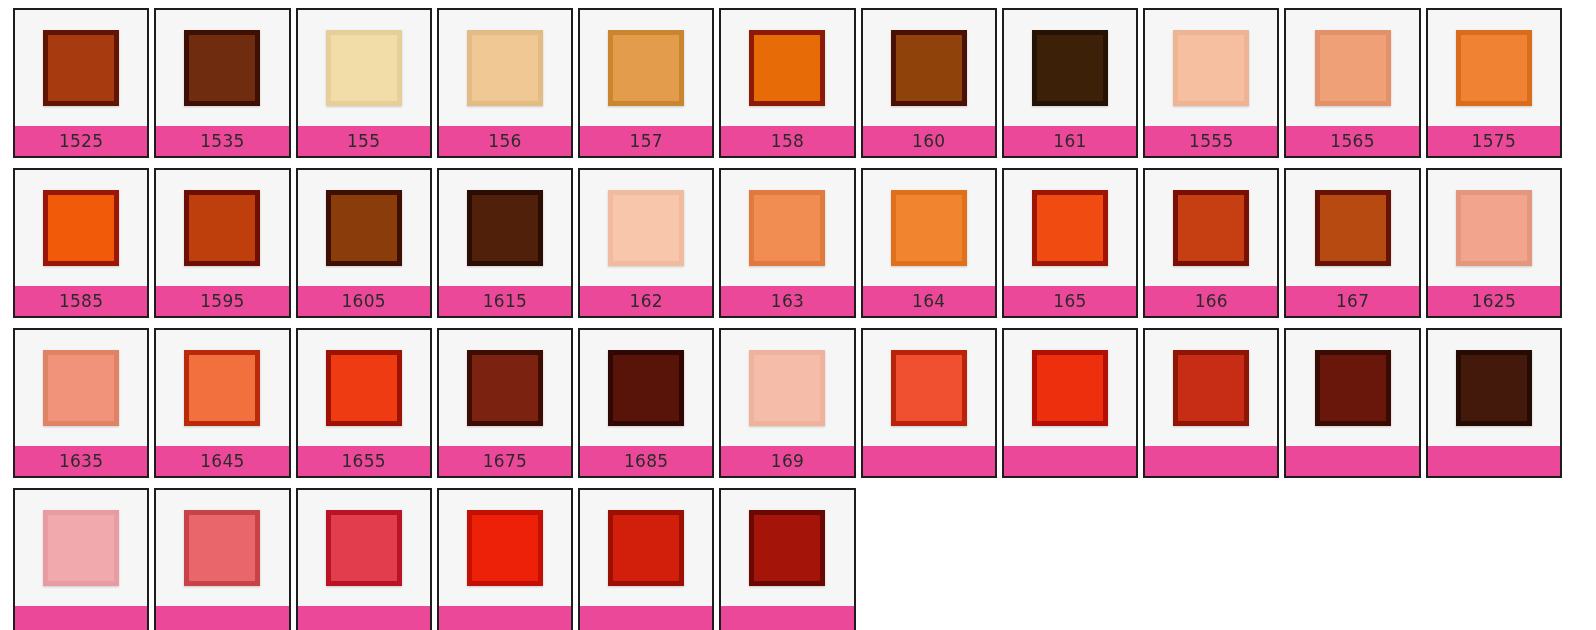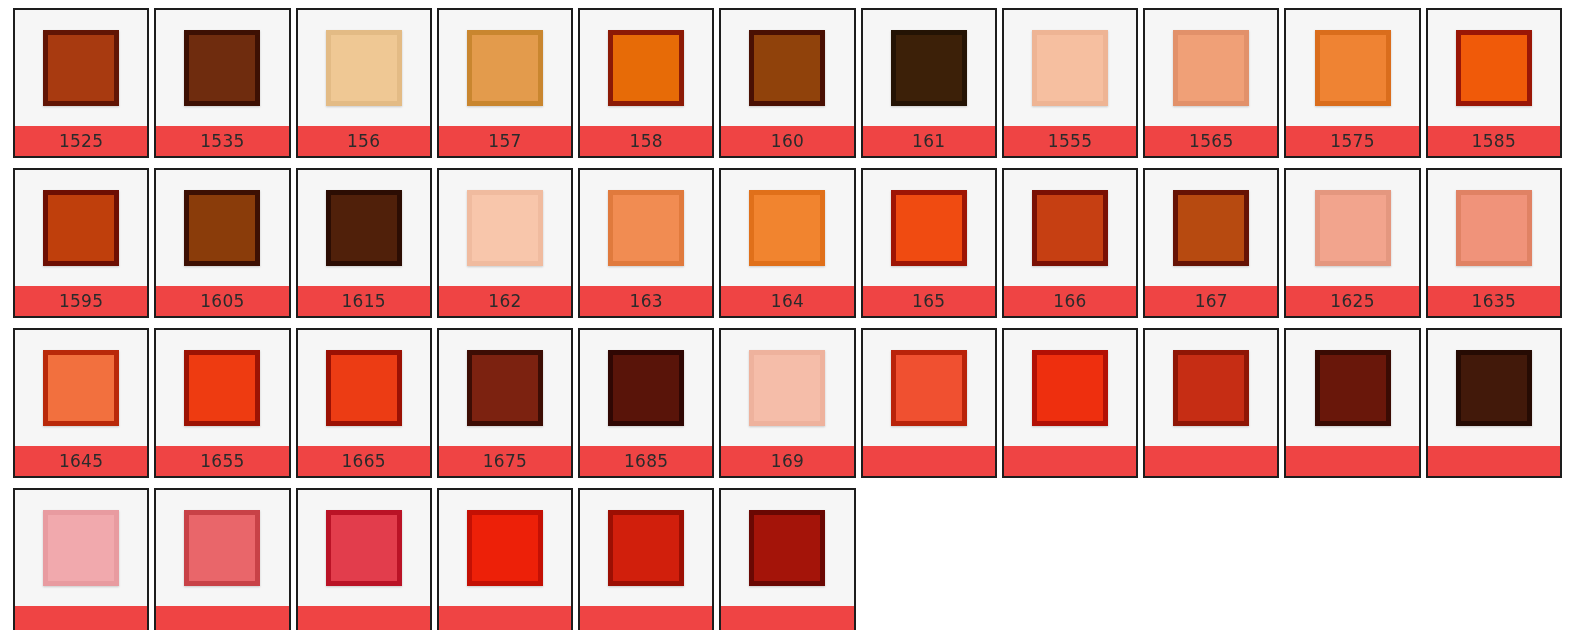--- a/index.html
+++ b/index.html
@@ -52,21 +52,21 @@
     box-shadow: 0 1px 2px rgba(0,0,0,0.18);
   }
   .swatch .inner {
     position: absolute;
     inset: 0;
     width: 100%;
     height: 100%;
   }
   .label-bar {
     flex: 0 0 30px;
-    background: #ef4444;
+    background: #ec4899;
     display: flex;
     align-items: center;
     justify-content: center;
   }
   .label {
     font-size: 17px;
     color: #2b2b2b;
     letter-spacing: 0.3px;
     line-height: 1;
     font-weight: 400;
@@ -94,20 +94,30 @@
           <div class="swatch" style="border-color: rgb(61, 16, 3); background-color: rgb(61, 16, 3);">
             <div class="inner" style="background-color: rgb(111, 44, 14);"></div>
           </div>
         </div>
         <div class="label-bar">
           <span class="label">1535</span>
         </div>
       </div>
       <div class="card">
         <div class="swatch-area">
+          <div class="swatch" style="border-color: rgb(231, 207, 154); background-color: rgb(231, 207, 154);">
+            <div class="inner" style="background-color: rgb(242, 220, 168);"></div>
+          </div>
+        </div>
+        <div class="label-bar">
+          <span class="label">155</span>
+        </div>
+      </div>
+      <div class="card">
+        <div class="swatch-area">
           <div class="swatch" style="border-color: rgb(227, 187, 133); background-color: rgb(227, 187, 133);">
             <div class="inner" style="background-color: rgb(239, 200, 148);"></div>
           </div>
         </div>
         <div class="label-bar">
           <span class="label">156</span>
         </div>
       </div>
       <div class="card">
         <div class="swatch-area">
@@ -310,30 +320,20 @@
         </div>
       </div>
       <div class="card">
         <div class="swatch-area">
           <div class="swatch" style="border-color: rgb(156, 19, 4); background-color: rgb(156, 19, 4);">
             <div class="inner" style="background-color: rgb(238, 59, 17);"></div>
           </div>
         </div>
         <div class="label-bar">
           <span class="label">1655</span>
-        </div>
-      </div>
-      <div class="card">
-        <div class="swatch-area">
-          <div class="swatch" style="border-color: rgb(155, 17, 4); background-color: rgb(155, 17, 4);">
-            <div class="inner" style="background-color: rgb(236, 60, 20);"></div>
-          </div>
-        </div>
-        <div class="label-bar">
-          <span class="label">1665</span>
         </div>
       </div>
       <div class="card">
         <div class="swatch-area">
           <div class="swatch" style="border-color: rgb(61, 13, 4); background-color: rgb(61, 13, 4);">
             <div class="inner" style="background-color: rgb(124, 34, 16);"></div>
           </div>
         </div>
         <div class="label-bar">
           <span class="label">1675</span>

